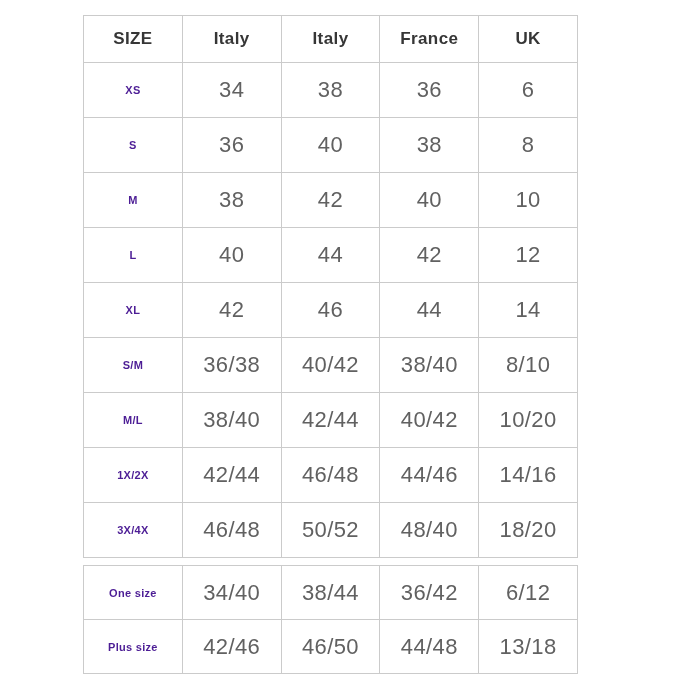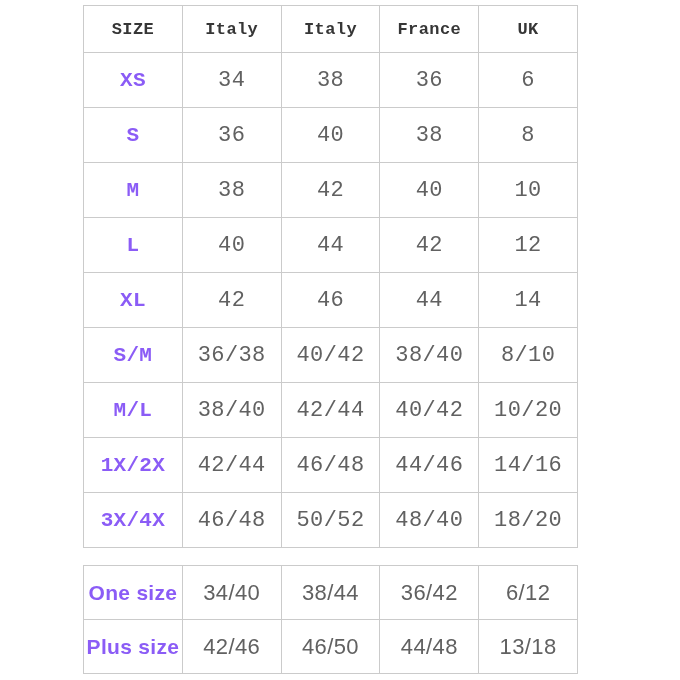--- a/index.html
+++ b/index.html
@@ -16,43 +16,43 @@
     overflow: hidden;
   }
   table.size-table {
     position: absolute;
     left: 83px;
     width: 495px;
     border-collapse: collapse;
     table-layout: fixed;
     background: #ffffff;
   }
-  #main-table { top: 5px; font-family: Liberation Mono, monospace; }
+  #main-table { top: 15px; }
   #extra-table { top: 565px; }
   th, td {
     border: 1px solid #cbcbcb;
     text-align: center;
     vertical-align: middle;
     padding: 0;
     overflow: hidden;
     white-space: nowrap;
   }
   th {
     height: 46px;
     font-size: 17px;
     font-weight: 700;
     color: #363636;
     letter-spacing: 0.4px;
   }
   #main-table td { height: 54px; }
   #extra-table td { height: 53px; }
   td.label {
-    font-size: 21px;
+    font-size: 11px;
     font-weight: 700;
-    color: #8b5cf6;
+    color: #4c1d95;
     letter-spacing: 0.3px;
   }
   td.val {
     font-size: 22px;
     font-weight: 400;
     color: #616161;
     letter-spacing: 0.4px;
   }
 </style>
 </head>

